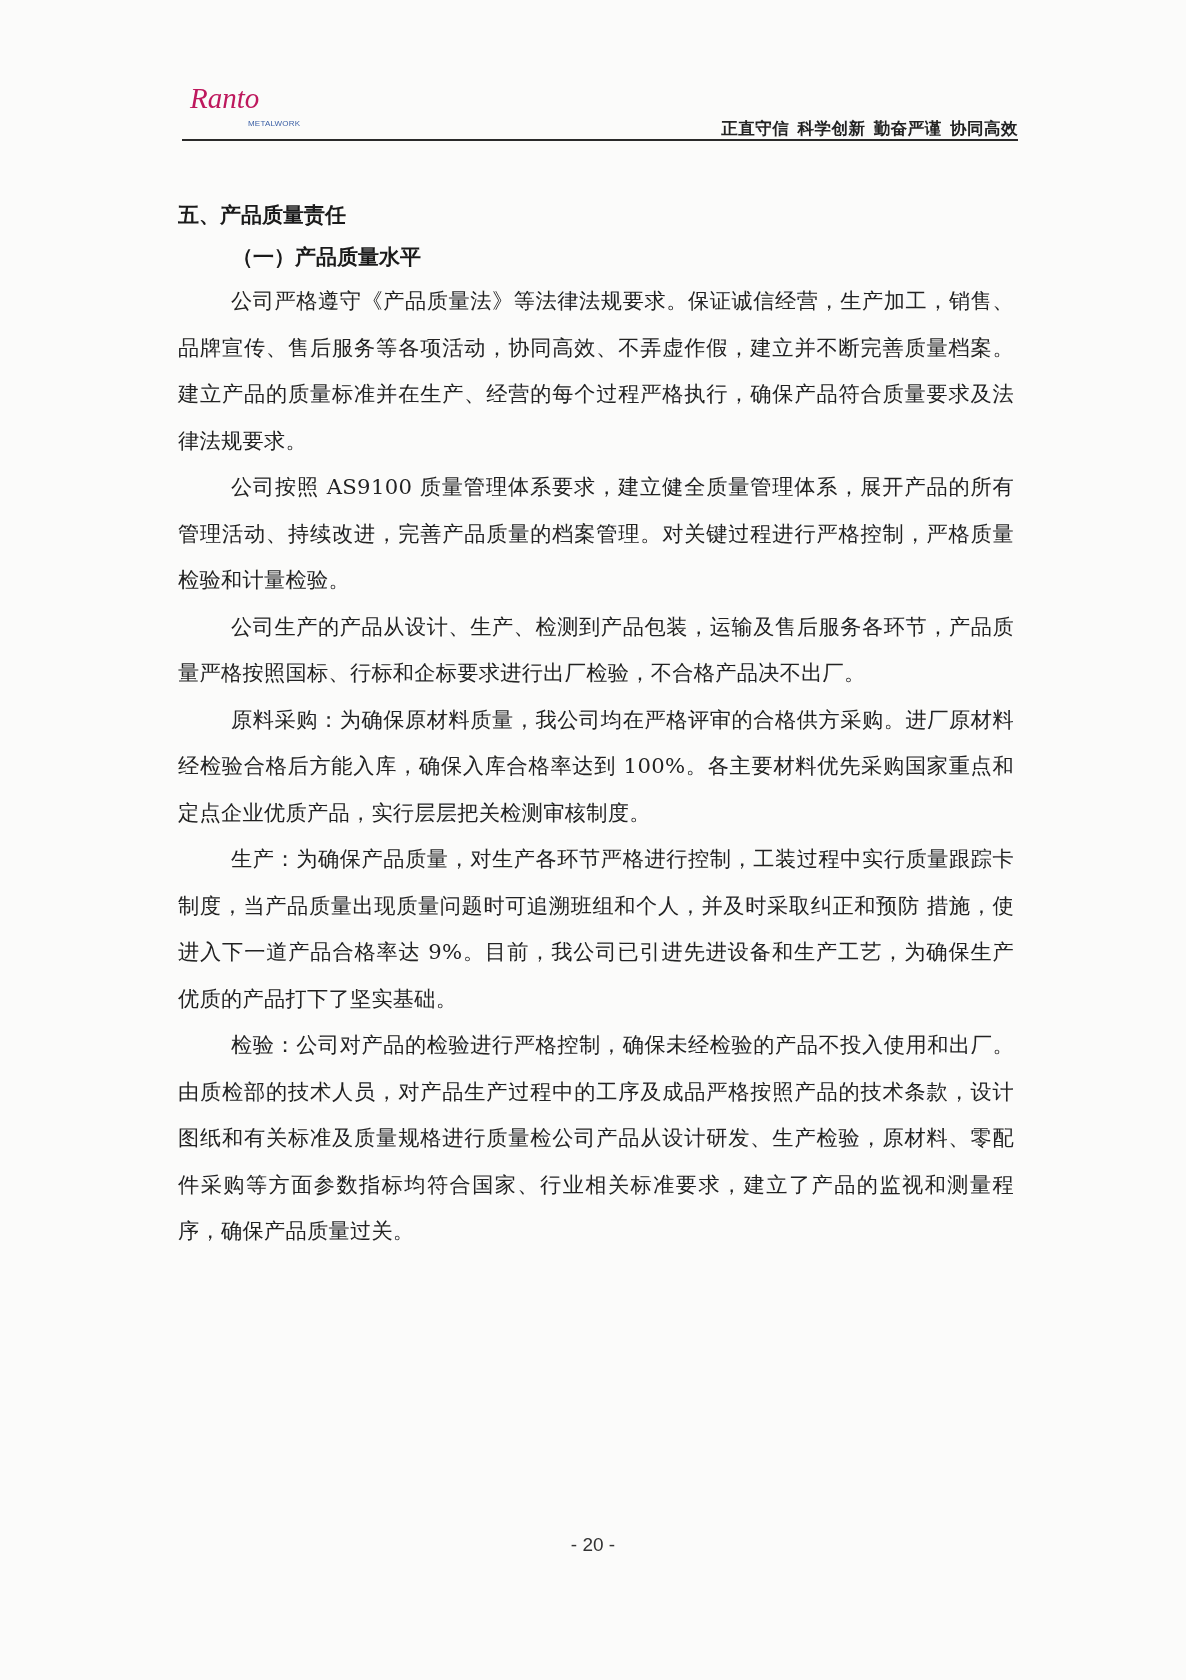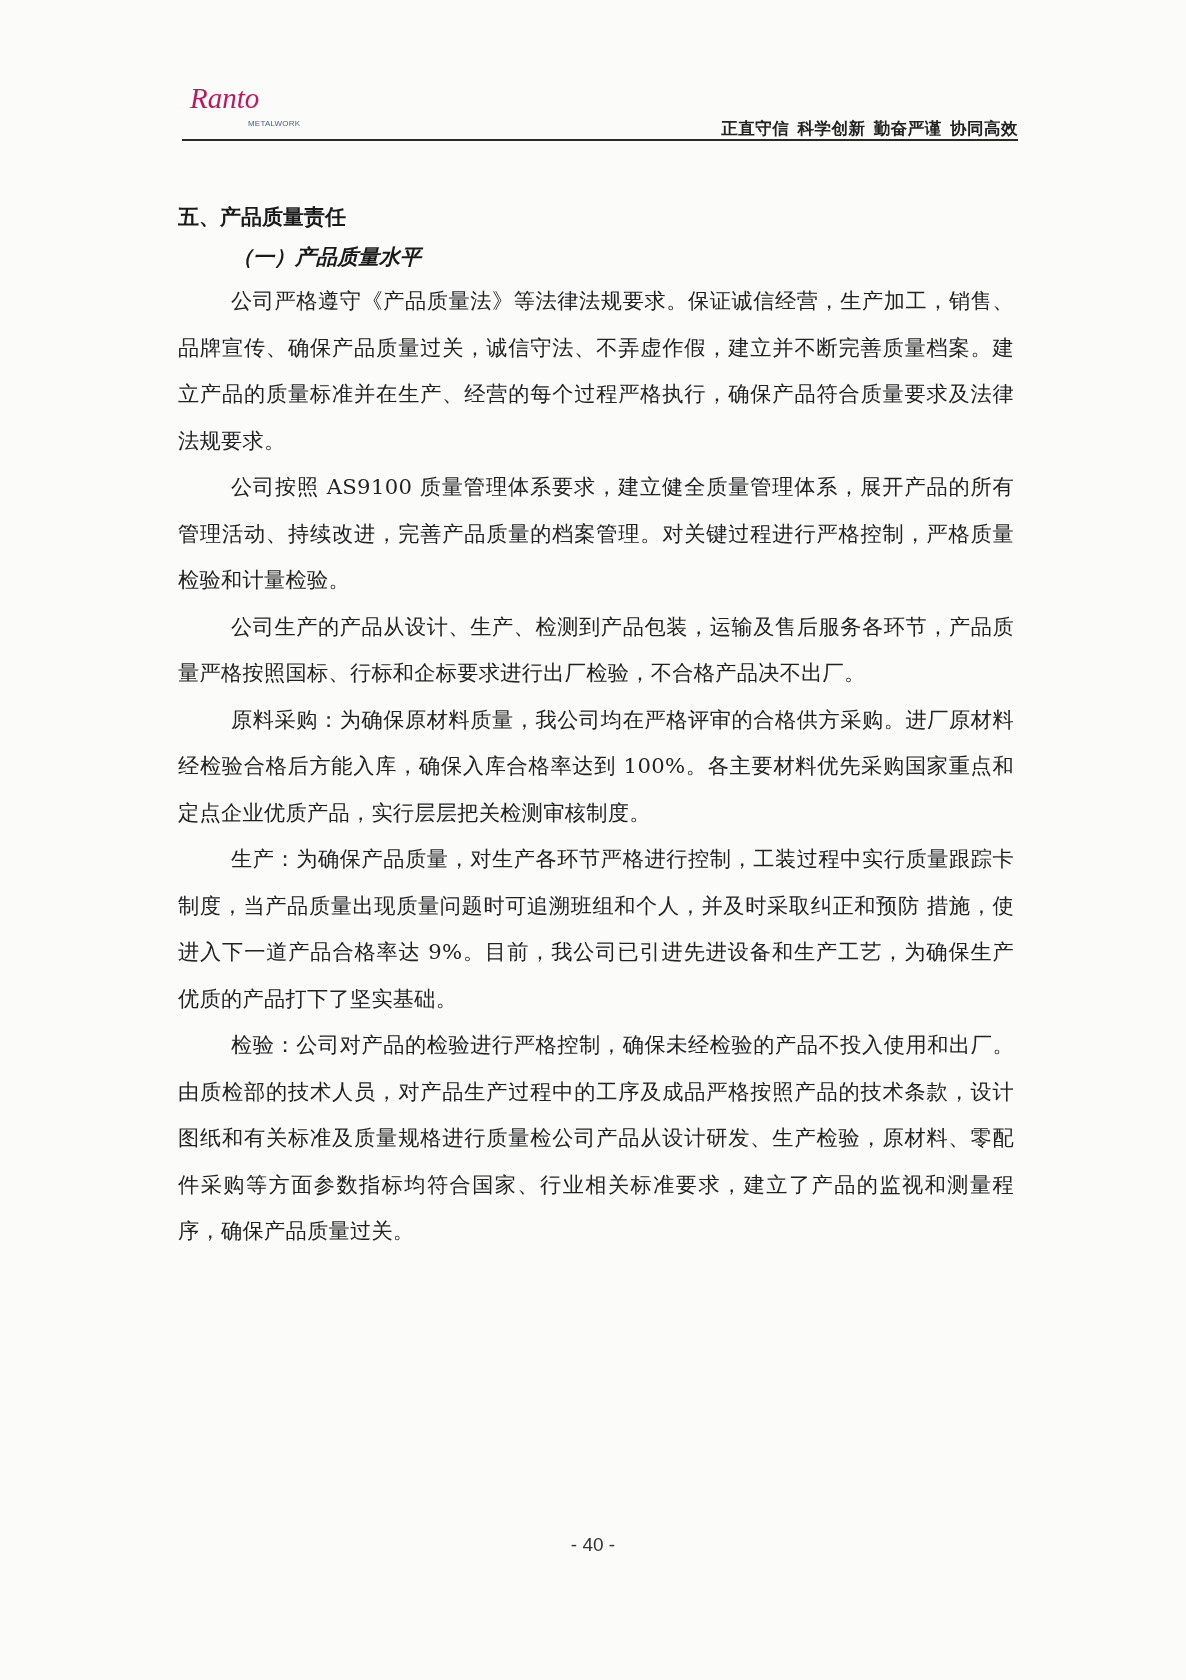--- a/index.html
+++ b/index.html
@@ -59,36 +59,35 @@
       height: 2px;
       background: #2a2a2a;
     }
     .content {
       position: absolute;
       left: 178px;
       top: 200px;
       width: 836px;
     }
     .h1 {
-      font-family: Liberation Serif, serif;
+      font-family: Liberation Mono, monospace;
       font-weight: bold;
       font-size: 21px;
       line-height: 34px;
       margin: 0;
       color: #1a1a1a;
     }
     .h2 {
       font-family: "DejaVu Sans", sans-serif;
       font-weight: bold;
       font-size: 21px;
       line-height: 34px;
       margin: 6px 0 0 0;
       padding-left: 54px;
       color: #1a1a1a;
-      font-style: italic;
     }
     .para {
       font-size: 21.2px;
       line-height: 46.5px;
       margin: 0;
       text-indent: 2.5em;
       text-align: justify;
       letter-spacing: 0.3px;
       color: #222;
     }
@@ -110,21 +109,21 @@
 <div class="header">
   <div class="logo-main">Ranto</div>
   <div class="logo-sub">METALWORK</div>
   <div class="motto">正直守信 科学创新 勤奋严谨 协同高效</div>
 </div>
 <div class="header-rule"></div>
 
 <div class="content">
   <h1 class="h1">五、产品质量责任</h1>
   <h2 class="h2">（一）产品质量水平</h2>
-  <p class="para first">公司严格遵守《产品质量法》等法律法规要求。保证诚信经营，生产加工，销售、品牌宣传、确保产品质量过关，诚信守法、不弄虚作假，建立并不断完善质量档案。建立产品的质量标准并在生产、经营的每个过程严格执行，确保产品符合质量要求及法律法规要求。</p>
+  <p class="para first">公司严格遵守《产品质量法》等法律法规要求。保证诚信经营，生产加工，销售、品牌宣传、售后服务等各项活动，协同高效、不弄虚作假，建立并不断完善质量档案。建立产品的质量标准并在生产、经营的每个过程严格执行，确保产品符合质量要求及法律法规要求。</p>
   <p class="para">公司按照 AS9100 质量管理体系要求，建立健全质量管理体系，展开产品的所有管理活动、持续改进，完善产品质量的档案管理。对关键过程进行严格控制，严格质量检验和计量检验。</p>
   <p class="para">公司生产的产品从设计、生产、检测到产品包装，运输及售后服务各环节，产品质量严格按照国标、行标和企标要求进行出厂检验，不合格产品决不出厂。</p>
   <p class="para">原料采购：为确保原材料质量，我公司均在严格评审的合格供方采购。进厂原材料经检验合格后方能入库，确保入库合格率达到 100%。各主要材料优先采购国家重点和定点企业优质产品，实行层层把关检测审核制度。</p>
   <p class="para">生产：为确保产品质量，对生产各环节严格进行控制，工装过程中实行质量跟踪卡制度，当产品质量出现质量问题时可追溯班组和个人，并及时采取纠正和预防 措施，使进入下一道产品合格率达 9%。目前，我公司已引进先进设备和生产工艺，为确保生产优质的产品打下了坚实基础。</p>
   <p class="para">检验：公司对产品的检验进行严格控制，确保未经检验的产品不投入使用和出厂。由质检部的技术人员，对产品生产过程中的工序及成品严格按照产品的技术条款，设计图纸和有关标准及质量规格进行质量检公司产品从设计研发、生产检验，原材料、零配件采购等方面参数指标均符合国家、行业相关标准要求，建立了产品的监视和测量程序，确保产品质量过关。</p>
 </div>
 
-<div class="page-number">- 40 -</div>
+<div class="page-number">- 20 -</div>
 
 </body></html>

